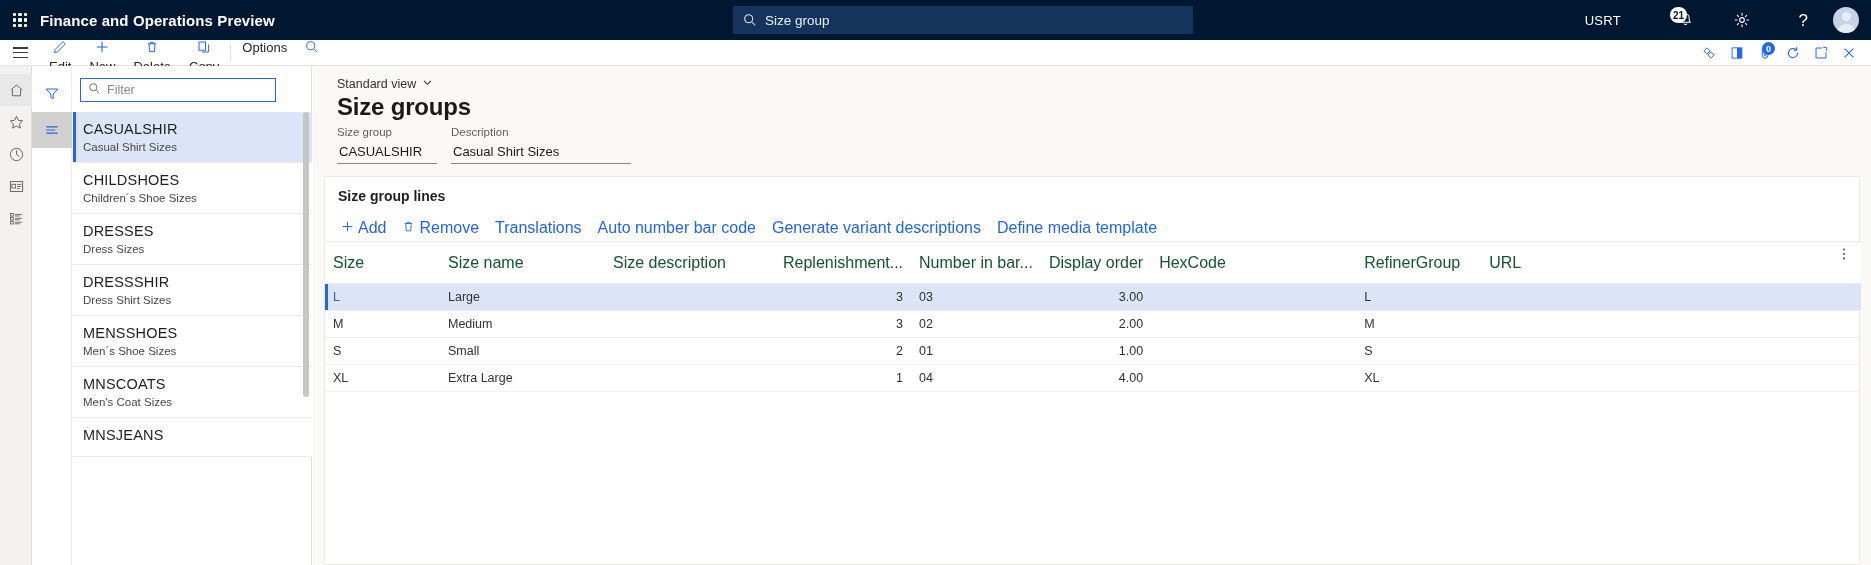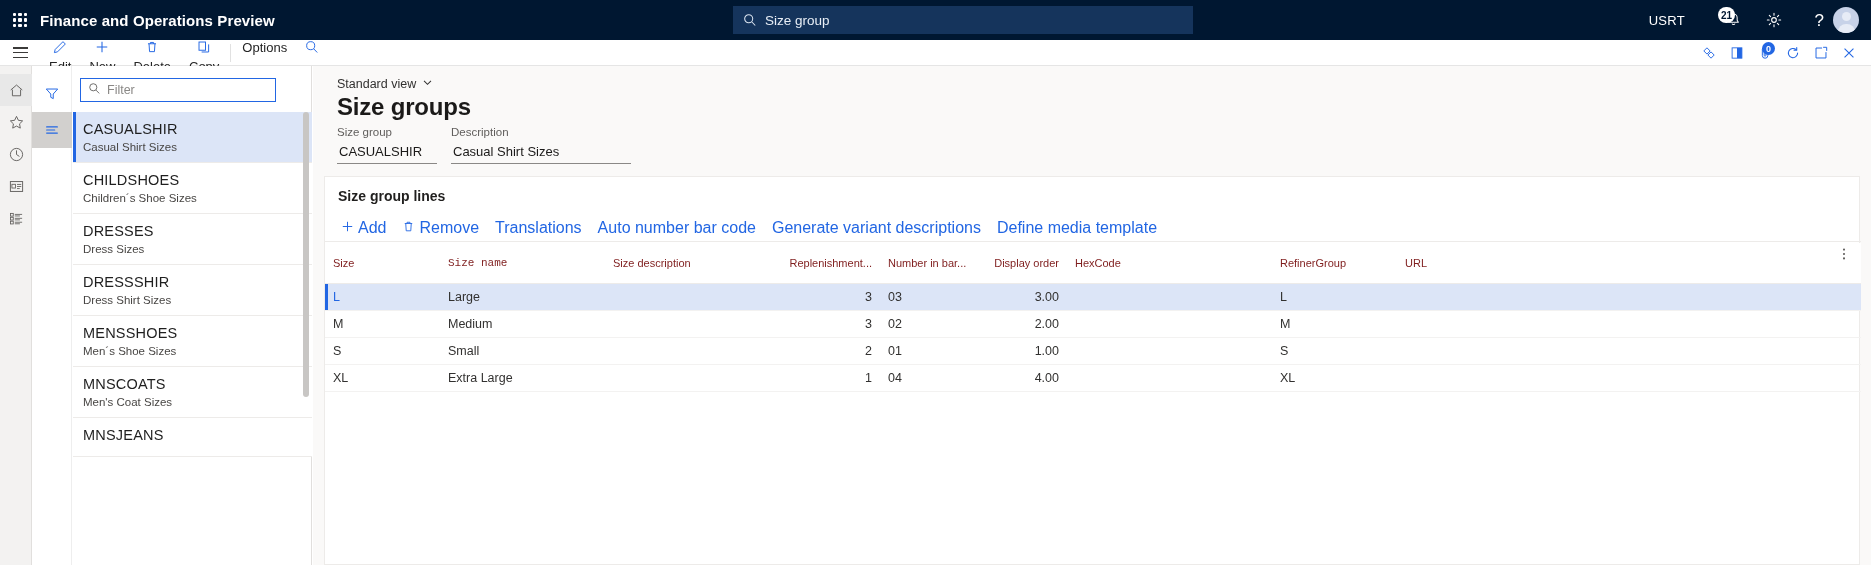--- a/index.html
+++ b/index.html
@@ -29,21 +29,21 @@
   }
   .searchwrap {
     position: absolute; left: 733px; top: 6px; width: 460px; height: 28px;
     background: #15345c; display: flex; align-items: center; padding: 0 10px;
     cursor: text;
   }
   .searchwrap .mag { margin-right: 8px; display: flex; }
   .search-text { color: #e8eef6; font-size: 13.5px; }
   .topright {
     position: absolute; right: 0; top: 0; height: 40px; display: flex; align-items: center;
-    padding-right: 12px; gap: 1px;
+    padding-right: 12px; gap: 17px;
   }
   .usrt { color: #ffffff; font-size: 13px; margin-right: 16px; letter-spacing: .3px; }
   .tr-btn {
     width: 40px; height: 40px; display: flex; align-items: center; justify-content: flex-end;
     position: relative; cursor: pointer;
   }
   .notif-badge {
     position: absolute; top: 7px; right: 7px; min-width: 16px; height: 16px; border-radius: 8px;
     background: #ffffff; color: #001731; font-size: 10px; font-weight: 700;
     display: flex; align-items: center; justify-content: center; padding: 0 3px;
@@ -161,37 +161,37 @@
     position: absolute; left: 0; top: 37px; width: 1536px; height: 28px;
     border-bottom: 1px solid #edebe9; display: flex; align-items: center; padding-left: 8px; gap: 0px;
   }
   .tlink {
     display: flex; align-items: center; gap: 4px; height: 24px; padding: 0 8px;
     font-size: 16px; color: #2266e3; cursor: pointer; white-space: nowrap;
   }
 
   table.grid { position:absolute; left:0; top:66px; width:1536px; border-collapse: collapse; }
   table.grid th {
-    font-size: 11px; font-weight: 400; color: #7f1d1d; text-align: left;
+    font-size: 16px; font-weight: 400; color: #14532d; text-align: left;
     padding: 4px 8px; height: 40px; border-bottom: 1px solid #edebe9;
     background: #ffffff; white-space: nowrap;
   }
   table.grid th.num, table.grid td.num { text-align: right; }
   table.grid td {
     font-size: 12.5px; color: #323130; padding: 6px 8px; height: 25px;
     border-bottom: 1px solid #f3f2f1; white-space: nowrap;
   }
   table.grid tr.row { cursor: pointer; }
   table.grid tr.row.sel td { background: #dce5f7; }
   table.grid tr.row.sel td:first-child { box-shadow: inset 3px 0 0 0 #2266e3; color:#2266e3; }
   .th-kebab { position:absolute; right:8px; top:70px; cursor:pointer; }
 
   
   .c-size { width: 115px; }
-  .c-sizename { width: 165px; font-family: Liberation Mono, monospace; }
+  .c-sizename { width: 165px; }
   .c-sizedesc { width: 170px; }
   .c-repl { width: 105px; }
   .c-barcode { width: 95px; }
   .c-disp { width: 92px; }
   .c-hex { width: 205px; }
   .c-refiner { width: 125px; }
   .c-url { width: auto; }
 </style>
 </head>
 <body>

